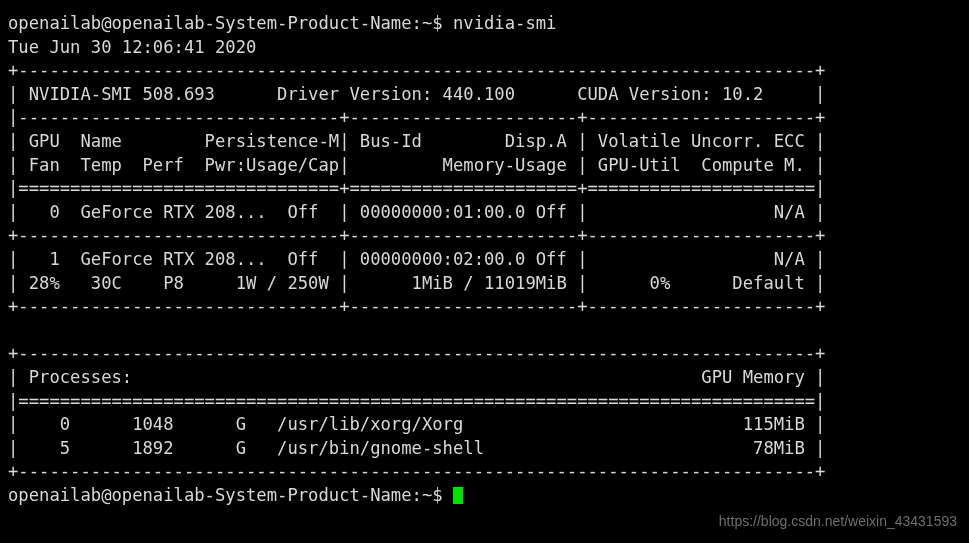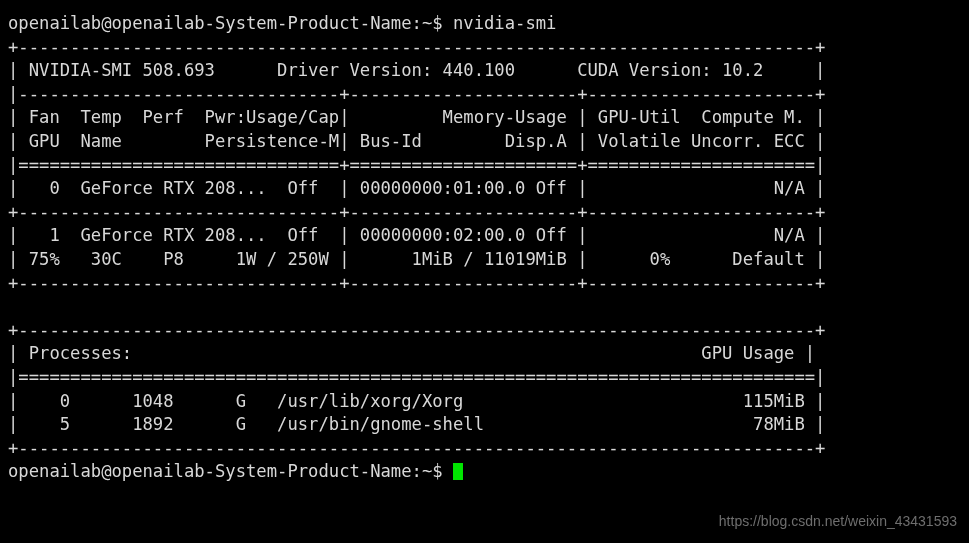--- a/index.html
+++ b/index.html
@@ -63,34 +63,35 @@
     white-space: pre;
     letter-spacing: 0px;
   }
 </style>
 </head>
 <body>
 
 <div id="terminal">
 
   <div class="line">openailab@openailab-System-Product-Name:~$ nvidia-smi</div>
+  <div class="line">Tue Jun 30 12:06:41 2020</div>
   <div class="line">+-----------------------------------------------------------------------------+</div>
   <div class="line">| NVIDIA-SMI 508.693      Driver Version: 440.100      CUDA Version: 10.2     |</div>
   <div class="line">|-------------------------------+----------------------+----------------------+</div>
+  <div class="line">| GPU  Name        Persistence-M| Bus-Id        Disp.A | Volatile Uncorr. ECC |</div>
   <div class="line">| Fan  Temp  Perf  Pwr:Usage/Cap|         Memory-Usage | GPU-Util  Compute M. |</div>
-  <div class="line">| GPU  Name        Persistence-M| Bus-Id        Disp.A | Volatile Uncorr. ECC |</div>
   <div class="line">|===============================+======================+======================|</div>
   <div class="line">|   0  GeForce RTX 208...  Off  | 00000000:01:00.0 Off |                  N/A |</div>
   <div class="line">+-------------------------------+----------------------+----------------------+</div>
   <div class="line">|   1  GeForce RTX 208...  Off  | 00000000:02:00.0 Off |                  N/A |</div>
-  <div class="line">| 75%   30C    P8     1W / 250W |      1MiB / 11019MiB |      0%      Default |</div>
+  <div class="line">| 28%   30C    P8     1W / 250W |      1MiB / 11019MiB |      0%      Default |</div>
   <div class="line">+-------------------------------+----------------------+----------------------+</div>
   <div class="line blank"></div>
   <div class="line">+-----------------------------------------------------------------------------+</div>
-  <div class="line">| Processes:                                                       GPU Usage |</div>
+  <div class="line">| Processes:                                                       GPU Memory |</div>
   <div class="line">|=============================================================================|</div>
   <div class="line">|    0      1048      G   /usr/lib/xorg/Xorg                           115MiB |</div>
   <div class="line">|    5      1892      G   /usr/bin/gnome-shell                          78MiB |</div>
   <div class="line">+-----------------------------------------------------------------------------+</div>
 
   <div class="line prompt-line"><span>openailab@openailab-System-Product-Name:~$ </span><span class="cursor"></span></div>
 
 </div>
 
 <div id="watermark">https://blog.csdn.net/weixin_43431593</div>

